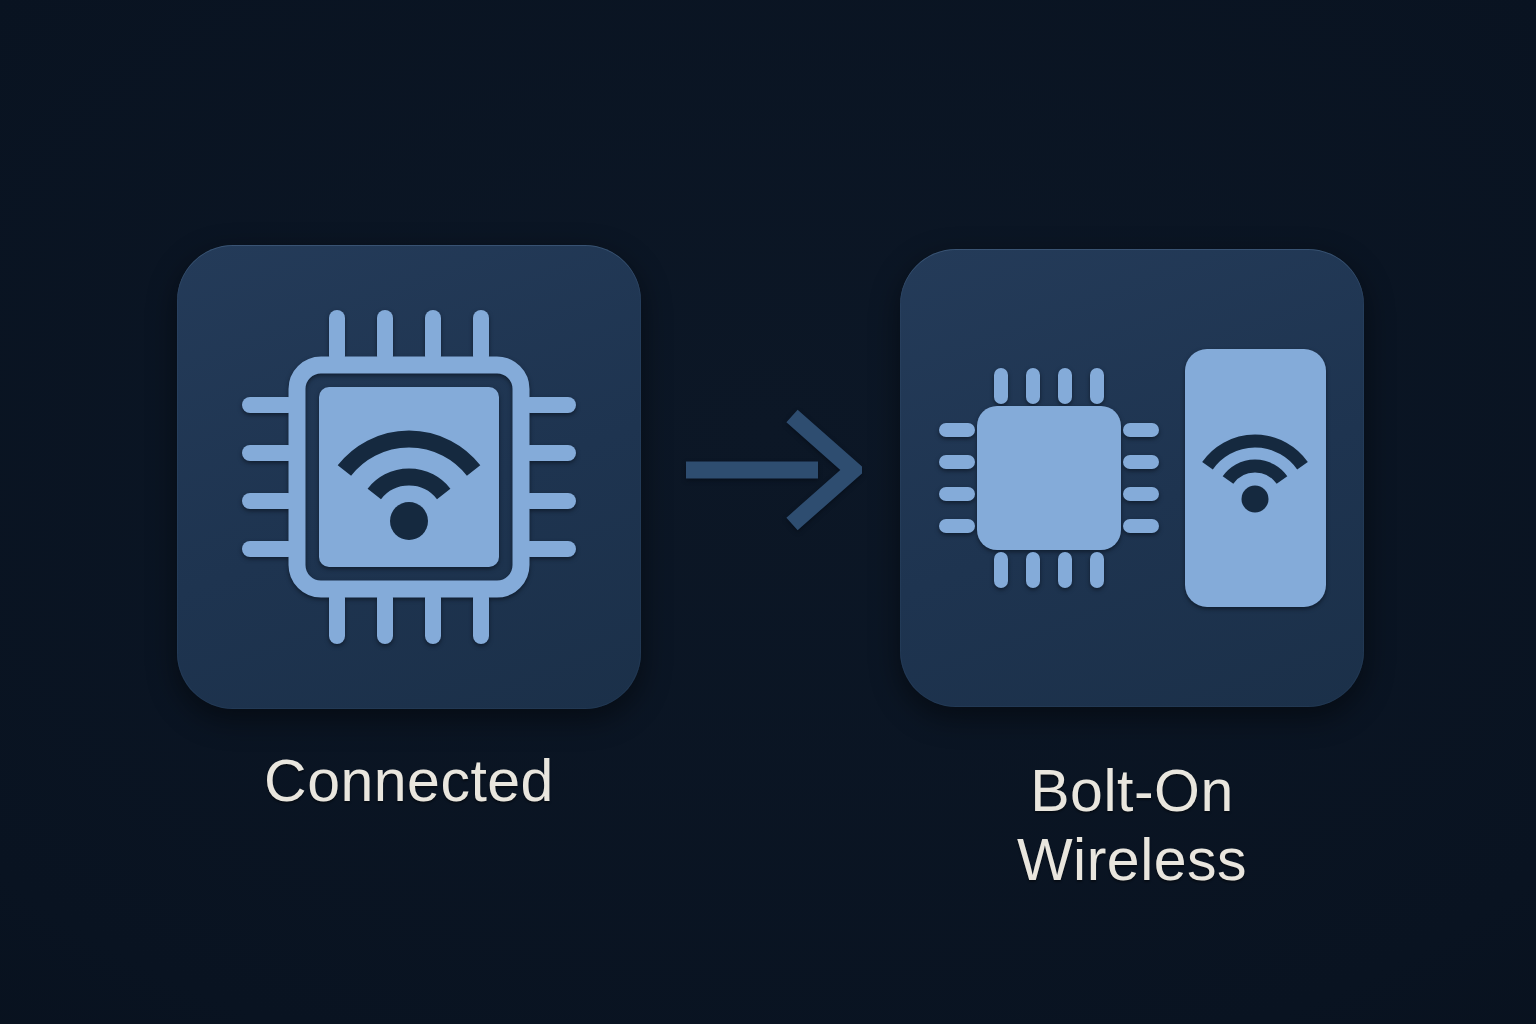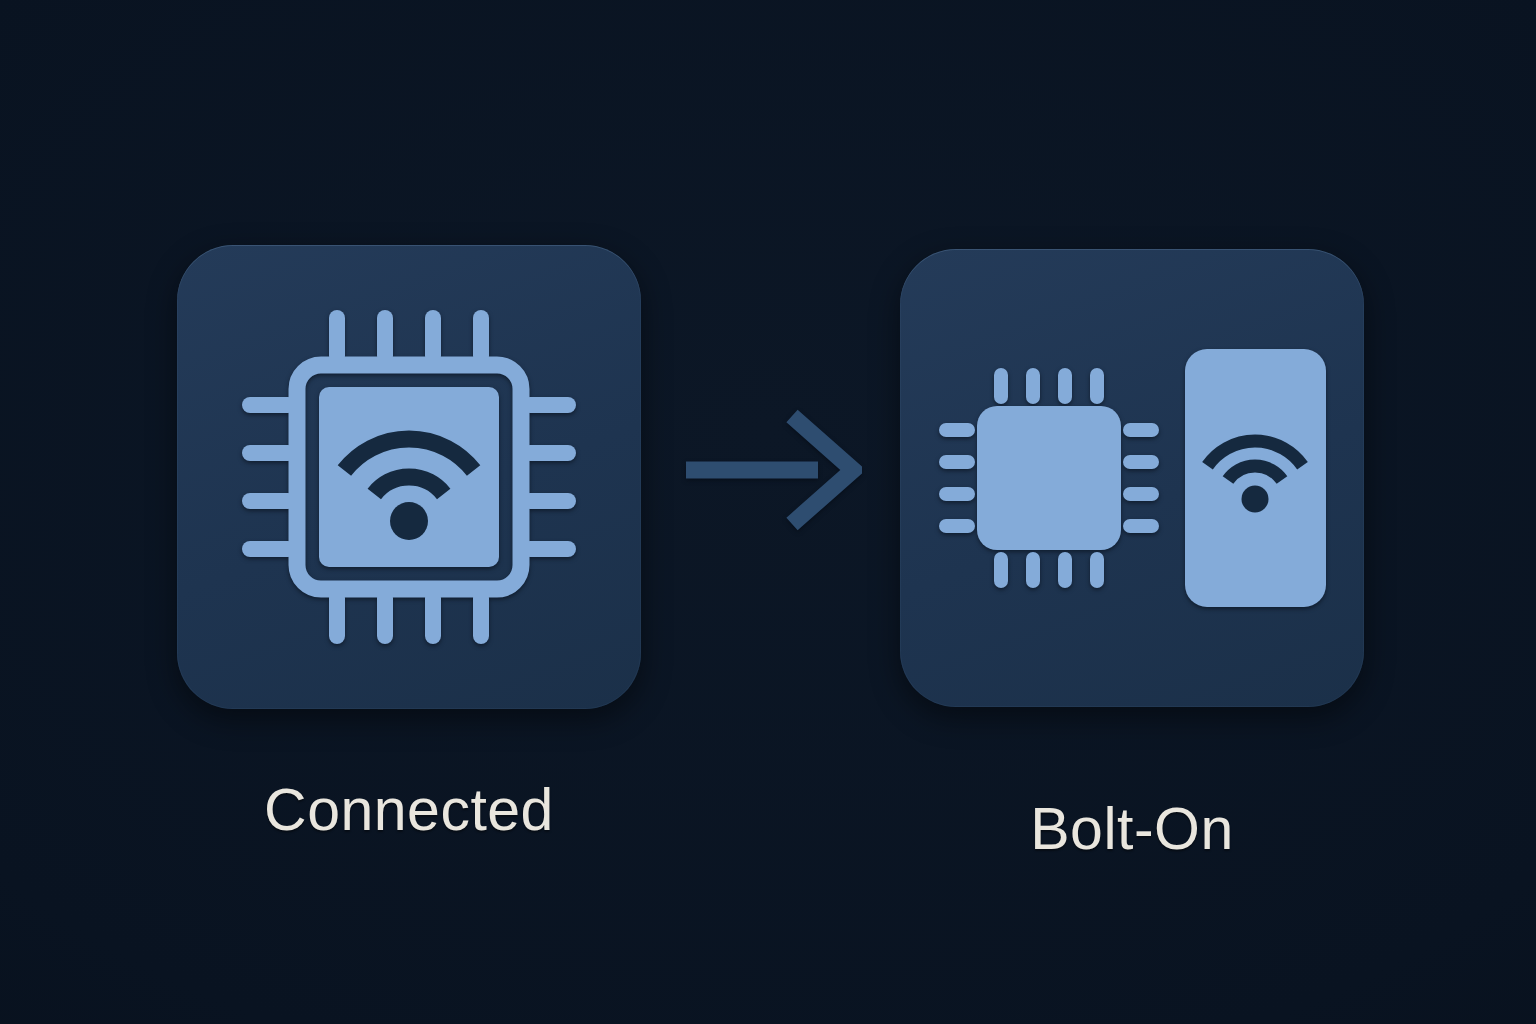--- a/index.html
+++ b/index.html
@@ -32,22 +32,22 @@
   .card-right{left:900px;top:249px;width:464px;height:458px;}
   .card-right .icon-row{display:flex;align-items:center;justify-content:center;gap:26px;}
   svg{display:block;filter:drop-shadow(0 2px 2px rgba(4,10,18,.55));}
   .arrow-wrap{position:absolute;left:686px;top:408px;width:176px;height:124px;}
   .label{
     position:absolute;width:464px;text-align:center;
     color:var(--text);font-size:59px;line-height:69px;font-weight:400;
     letter-spacing:.5px;
     text-shadow:0 2px 2px rgba(0,0,0,.4);
   }
-  .label-left{left:177px;top:776px;}
-  .label-right{left:900px;top:795px;}
+  .label-left{left:177px;top:747px;}
+  .label-right{left:900px;top:757px;}
   .lb{fill:var(--icon-blue);}
   .lb-stroke{fill:none;stroke:var(--icon-blue);}
   .dk{fill:var(--glyph-dark);}
   .dk-stroke{fill:none;stroke:var(--glyph-dark);}
   .ar{fill:var(--arrow);}
   .ar-stroke{fill:none;stroke:var(--arrow);}
 </style>
 </head>
 <body>
 
@@ -130,15 +130,16 @@
         </g>
       </svg>
     </div>
   </div>
 
   <div class="label label-left">
     <div>Connected</div>
   </div>
   <div class="label label-right">
     <div>Bolt-On</div>
+    <div>Wireless</div>
   </div>
 
 </div>
 
 </body></html>

